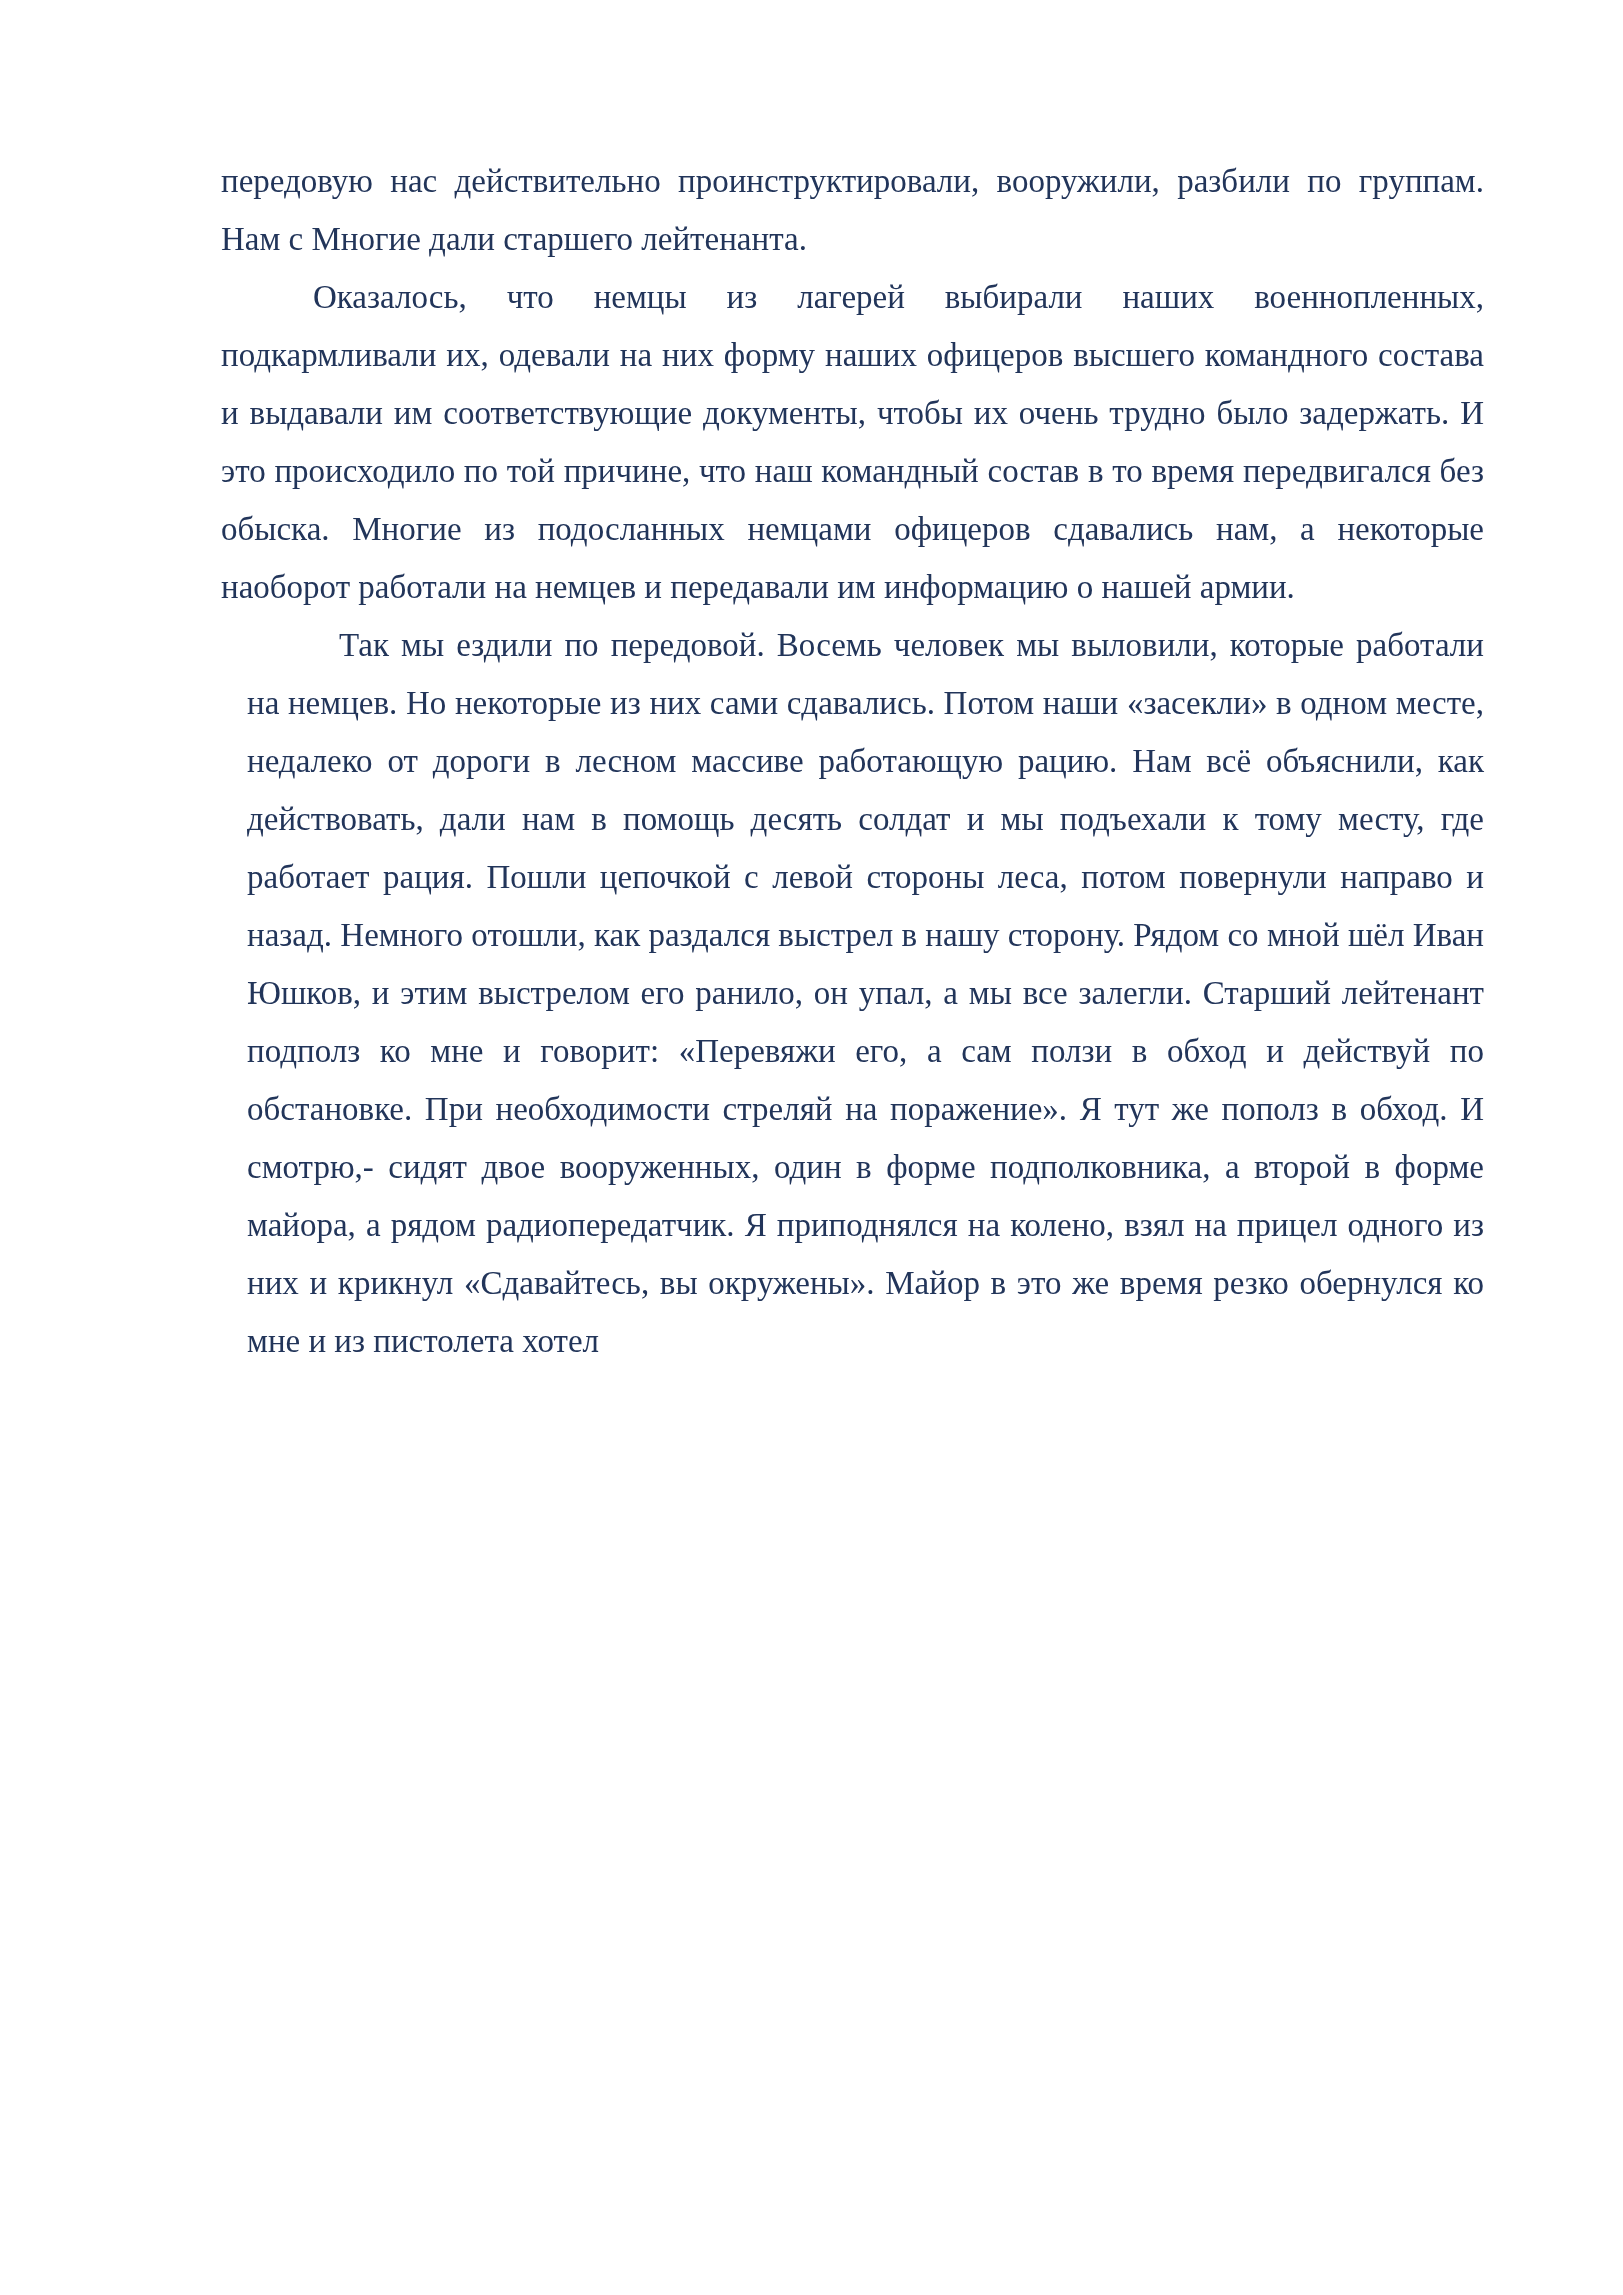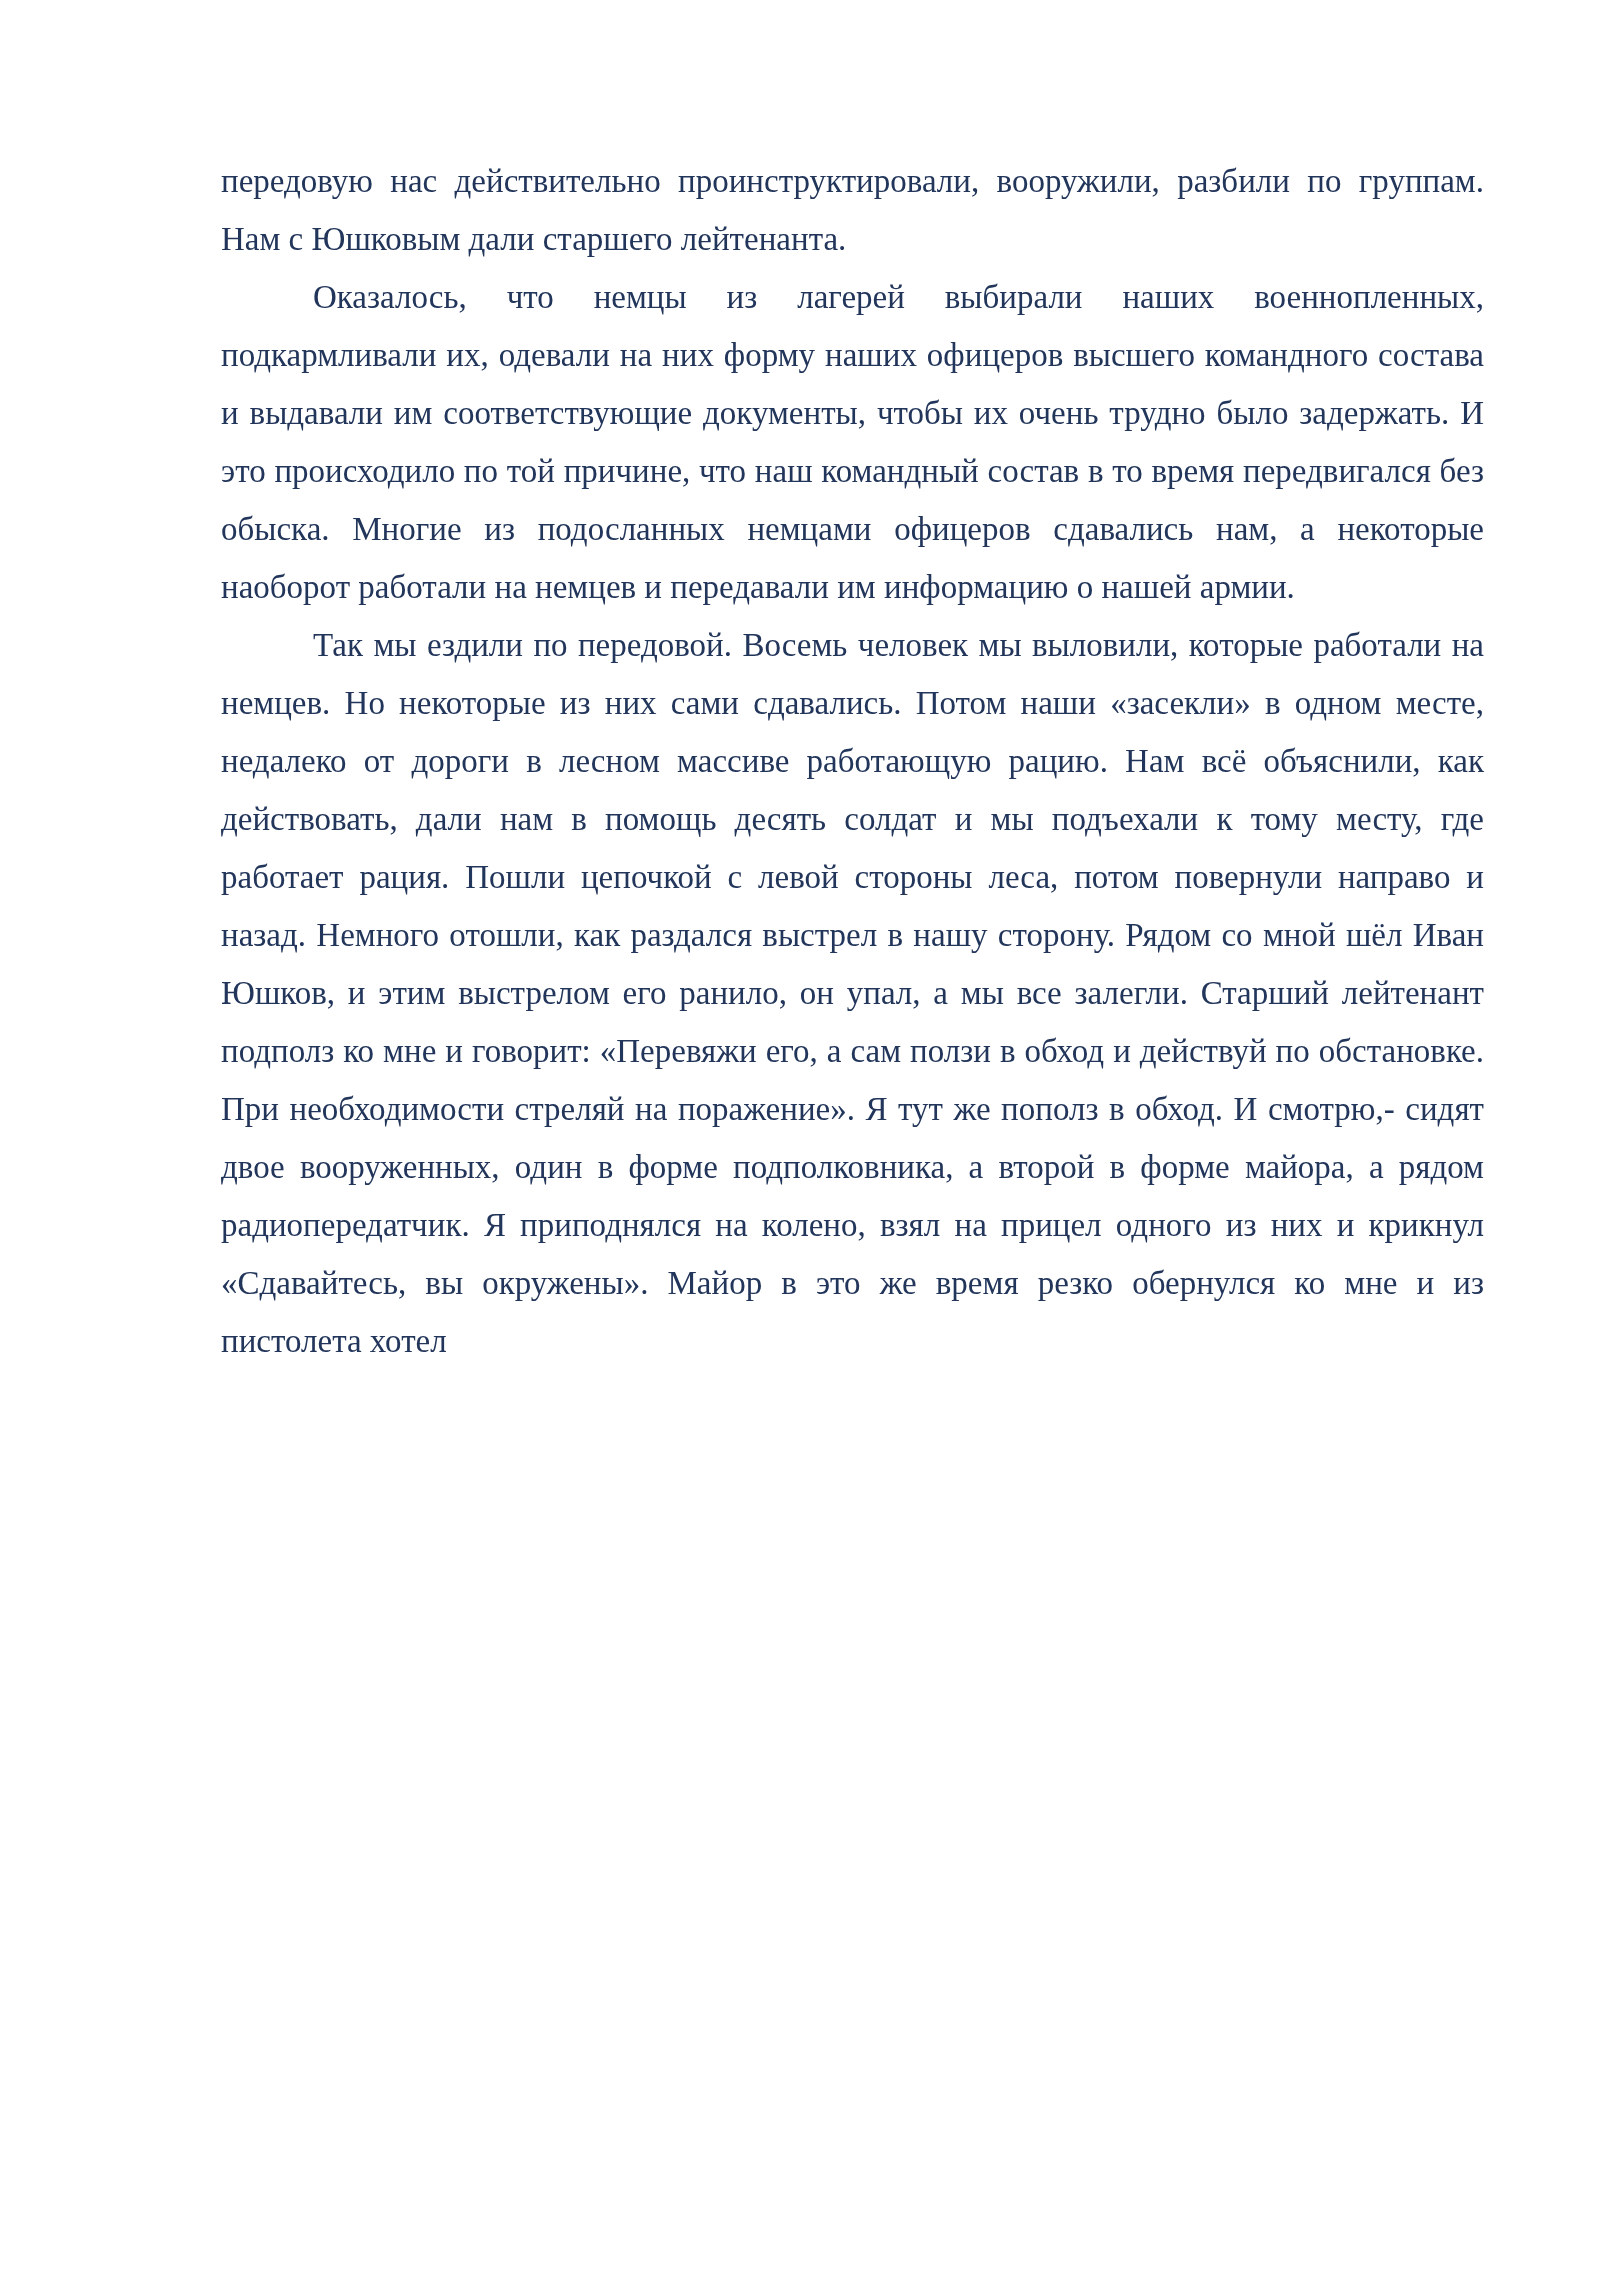--- a/index.html
+++ b/index.html
@@ -33,25 +33,26 @@
     text-justify: inter-word;
     color: #22355a;
     hyphens: none;
   }
   p.para.indent {
     text-indent: 92px;
   }
   
   p.para:last-child {
     text-align: justify;
+    margin-left: 26px;
   }
 </style>
 </head>
 <body>
 
 <div class="page">
   <div class="doc-body">
-    <p class="para">передовую нас действительно проинструктировали, вооружили, разбили по группам. Нам с Юшковым дали старшего лейтенанта.</p>
+    <p class="para">передовую нас действительно проинструктировали, вооружили, разбили по группам. Нам с Многие дали старшего лейтенанта.</p>
     <p class="para indent">Оказалось, что немцы из лагерей выбирали наших военнопленных, подкармливали их, одевали на них форму наших офицеров высшего командного состава и выдавали им соответствующие документы, чтобы их очень трудно было задержать. И это происходило по той причине, что наш командный состав в то время передвигался без обыска. Многие из подосланных немцами офицеров сдавались нам, а некоторые наоборот работали на немцев и передавали им информацию о нашей армии.</p>
     <p class="para indent">Так  мы ездили по передовой. Восемь человек мы выловили, которые работали на немцев. Но некоторые из них сами сдавались. Потом наши «засекли» в одном месте, недалеко от дороги в лесном массиве работающую рацию. Нам всё объяснили, как действовать, дали нам в помощь десять солдат и мы подъехали к тому месту, где работает рация. Пошли цепочкой с левой стороны леса, потом повернули направо и назад. Немного отошли, как раздался выстрел в нашу сторону. Рядом со мной шёл Иван Юшков, и этим выстрелом его ранило, он упал, а мы все залегли. Старший лейтенант подполз ко мне и говорит: «Перевяжи его, а сам ползи в обход и действуй по обстановке. При необходимости стреляй на поражение». Я тут же пополз в обход. И смотрю,- сидят двое вооруженных, один в форме подполковника, а второй в форме майора, а рядом радиопередатчик. Я приподнялся на колено, взял на прицел одного из них и крикнул «Сдавайтесь, вы окружены». Майор в это же время резко обернулся ко мне  и из пистолета хотел</p>
   </div>
 </div>
 
 
 </body></html>

